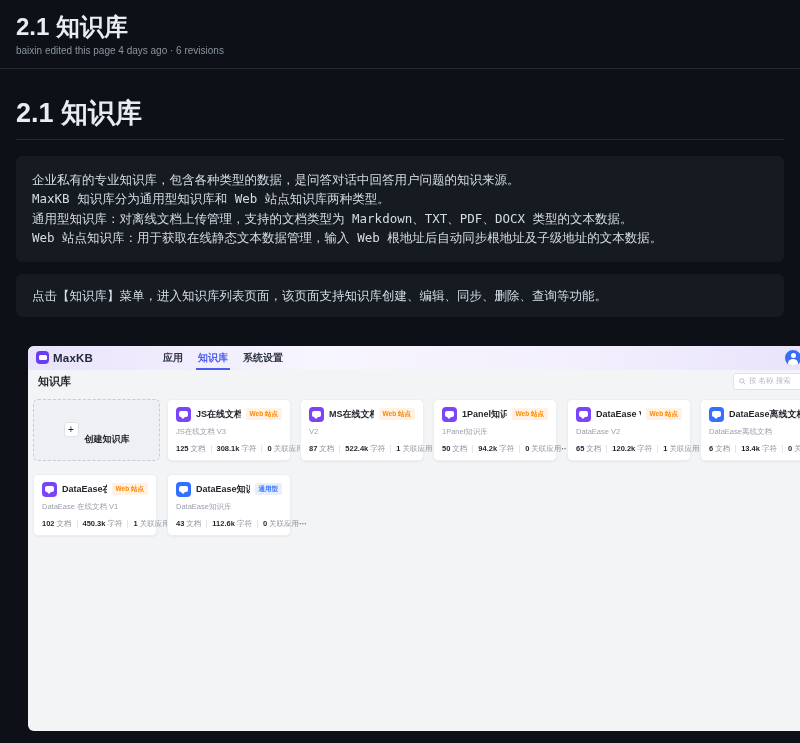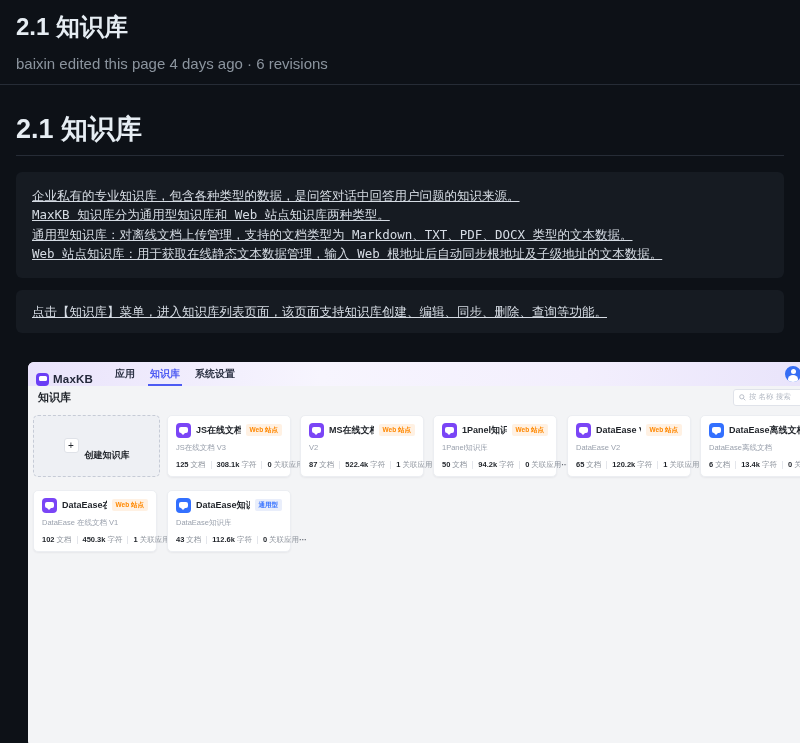--- a/index.html
+++ b/index.html
@@ -6,45 +6,45 @@
   html,body { margin:0; padding:0; }
   body {
     width:800px; height:743px; overflow:hidden;
     background:#0d1117;
     font-family:"Liberation Sans", sans-serif;
   }
 
   
   .wiki-header { padding:12px 16px 12px; border-bottom:1px solid #262c36; }
   .wiki-title { color:#e6edf3; font-size:24px; font-weight:600; line-height:30px; }
-  .wiki-sub { color:#8b949e; font-size:15px; margin-top:13px; }
+  .wiki-sub { color:#8b949e; font-size:10px; margin-top:3px; }
 
   .md-h1 {
     margin:26px 16px 0; padding-bottom:8px;
     color:#e6edf3; font-size:27px; font-weight:700; line-height:36px;
     border-bottom:1px solid #262c36;
   }
   .codeblock {
     margin:16px 16px 0; padding:14px 16px;
     background:#161b22; border-radius:6px;
     color:#d6dce4; font-family:"DejaVu Sans Mono", monospace;
-    font-size:12.5px; line-height:1.55; white-space:pre; overflow:hidden;text-decoration:underline;
+    font-size:12.5px; line-height:1.55; white-space:pre; overflow:hidden;
   }
   .codeblock.single { margin-top:12px; padding:12px 16px; }
 
   
   .shot {
     position:relative; width:772px; height:385px;
     margin:29px 0 0 28px;
     background:#f3f4f6; border-radius:6px 0 0 6px; overflow:hidden;
   }
   .shot-nav {
     position:absolute; top:0; left:0; right:0; height:24px;
     background:linear-gradient(90deg,#e9e3fb 0%,#f7f5fe 38%,#f3effd 72%,#e9e4fb 100%);
-    display:flex; align-items:flex-end; padding-left:8px;
+    display:flex; align-items:center; padding-left:8px;gap:48px;
   }
   .logo { display:flex; align-items:center; }
   .logo-icon { width:13px; height:13px; border-radius:4px; background:#6a3df5; position:relative; }
   .logo-icon::before { content:""; position:absolute; left:2.5px; top:3.5px; width:8px; height:5px; background:#fff; border-radius:1.5px; }
   .logo-text { font-size:11.5px; font-weight:700; color:#23283a; margin-left:4px; letter-spacing:.2px; }
   .nav-items { display:flex; margin-left:22px; gap:15px; height:100%; }
   .nav-item { font-size:10px; font-weight:600; color:#2f3547; display:flex; align-items:center; position:relative; cursor:pointer; }
   .nav-item.active { color:#4d5bf3; }
   .nav-item.active::after { content:""; position:absolute; bottom:0; left:-2px; right:-2px; height:2px; background:#4d5bf3; }
   .avatar { position:absolute; top:4px; left:757px; width:16px; height:16px; border-radius:50%; background:#366ef4; overflow:hidden; }

